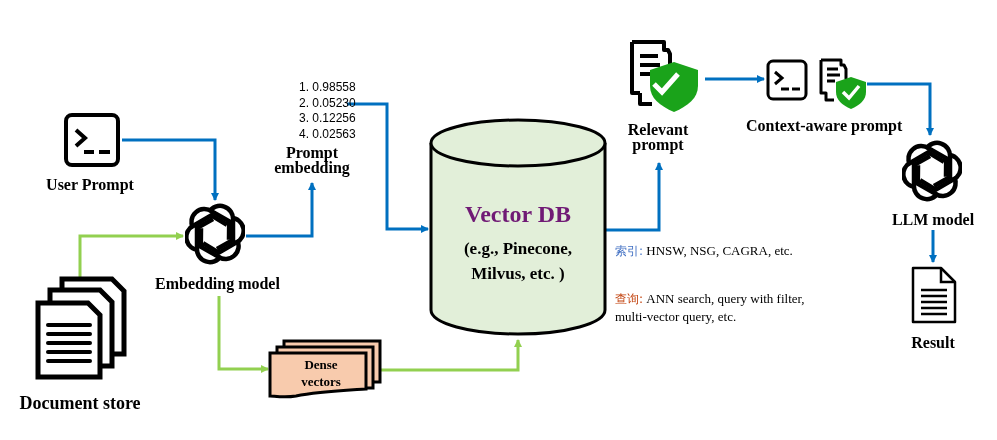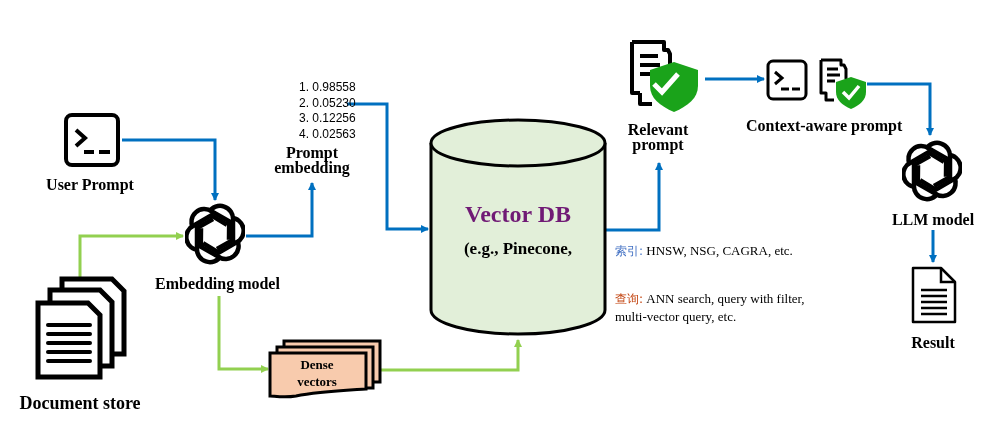--- a/index.html
+++ b/index.html
@@ -11,21 +11,21 @@
   svg.overlay { position: absolute; left: 0; top: 0; }
   .emb-list { position: absolute; left: 299px; top: 80px; font-family: Liberation Sans, sans-serif;
     font-size: 12px; line-height: 15.5px; }
   .db-title { position: absolute; left: 430px; top: 201px; width: 176px; text-align: center; color: #701a75;
     font-weight: bold; font-size: 24px; }
   .db-sub { position: absolute; left: 430px; top: 236px; width: 176px; text-align: center; font-weight: bold;
     font-size: 17px; line-height: 25px; }
   .info { position: absolute; font-weight: normal; font-size: 13px; line-height: 18px; white-space: nowrap; }
   .zh-blue { color: #4472c4; font-family: "DejaVu Sans", sans-serif; font-size: 12px; }
   .zh-red { color: #c2410c; font-family: "DejaVu Sans", sans-serif; font-size: 12px; }
-  .dense-text { position: absolute; left: 271px; top: 356px; width: 92px; text-align: center; font-weight: bold;
+  .dense-text { position: absolute; left: 271px; top: 356px; width: 100px; text-align: center; font-weight: bold;
     font-size: 13px; line-height: 17px; }
 </style>
 </head>
 <body>
 
 <div id="canvas">
 
   <svg class="overlay" width="997" height="440">
     <defs>
       <marker id="ah-blue" markerWidth="8" markerHeight="8" refX="7" refY="4" orient="auto" markerUnits="userSpaceOnUse">
@@ -118,20 +118,21 @@
     <div>vectors</div>
   </div>
 
   <svg class="abs" style="left:428px;top:117px" width="180" height="220" viewBox="0 0 180 220">
     <path d="M3,26 L3,193 A87,24 0 0 0 177,193 L177,26" fill="#e2efd9" stroke="#000" stroke-width="3"></path>
     <ellipse cx="90" cy="26" rx="87" ry="23" fill="#e2efd9" stroke="#000" stroke-width="3"></ellipse>
   </svg>
   <div class="db-title">Vector DB</div>
   <div class="db-sub">
     <div>(e.g., Pinecone,</div>
+    <div>Milvus, etc. )</div>
   </div>
 
   <div class="info" style="left:615px;top:242px">
     <span class="zh-blue">索引:</span><span> HNSW, NSG, CAGRA, etc.</span>
   </div>
 
   <div class="info" style="left:615px;top:290px">
     <div><span class="zh-red">查询:</span><span> ANN search, query with filter,</span></div>
     <div>multi-vector query, etc.</div>
   </div>

